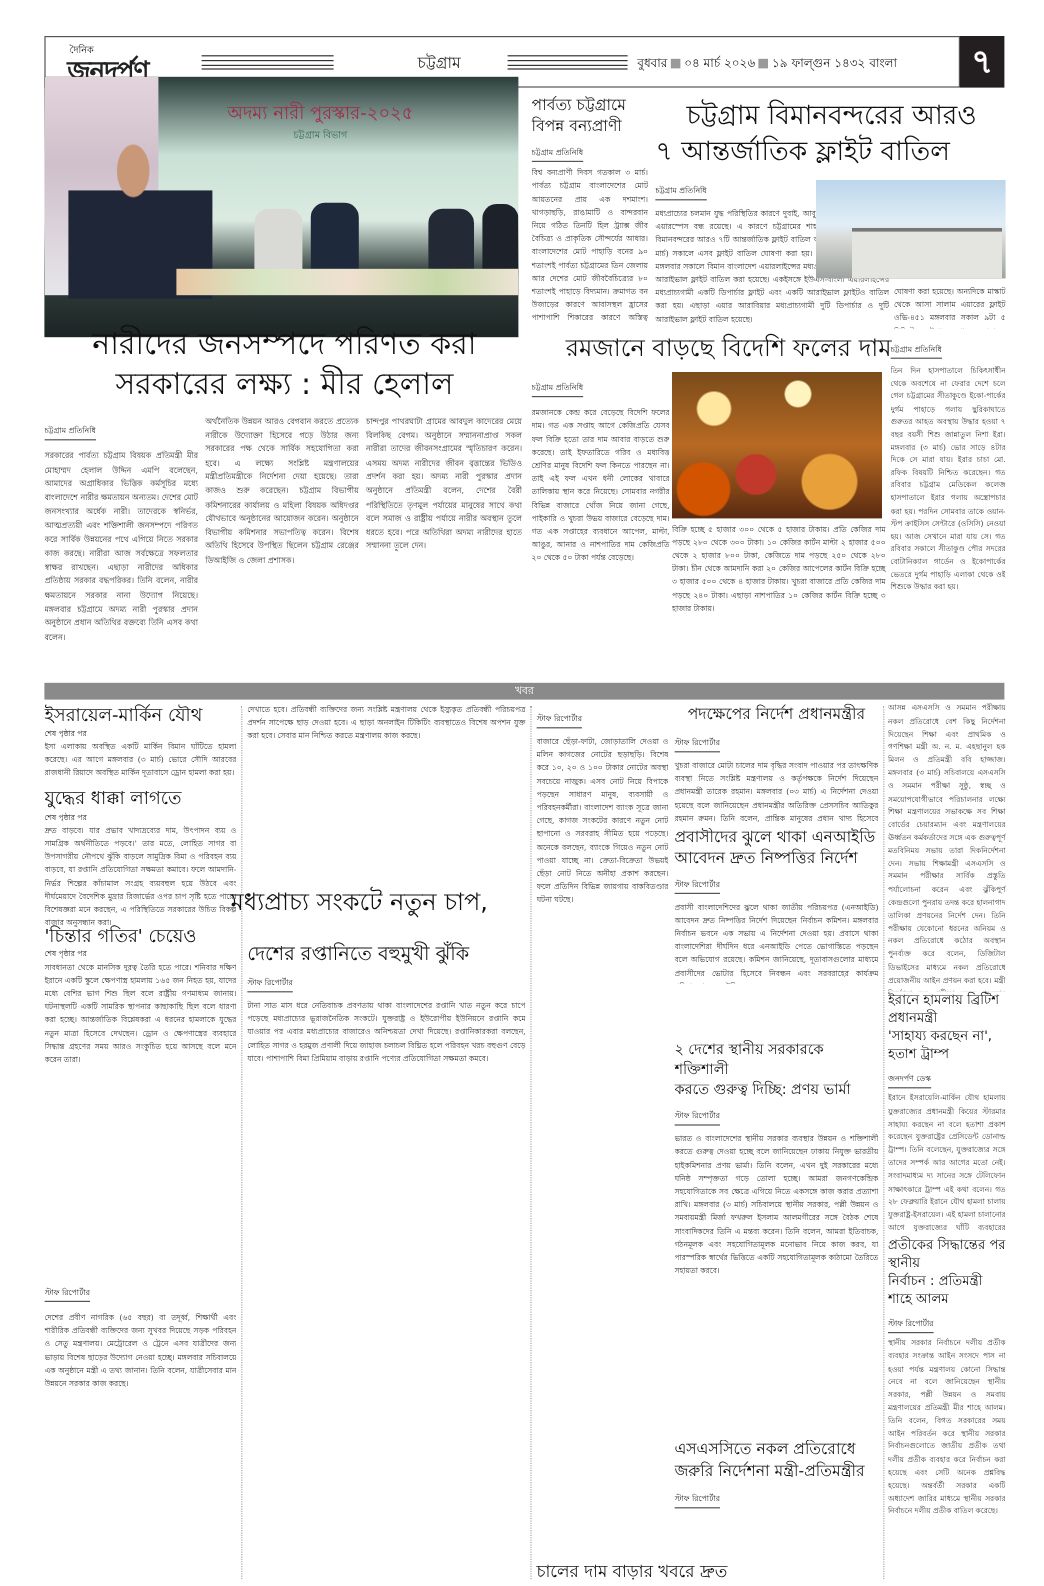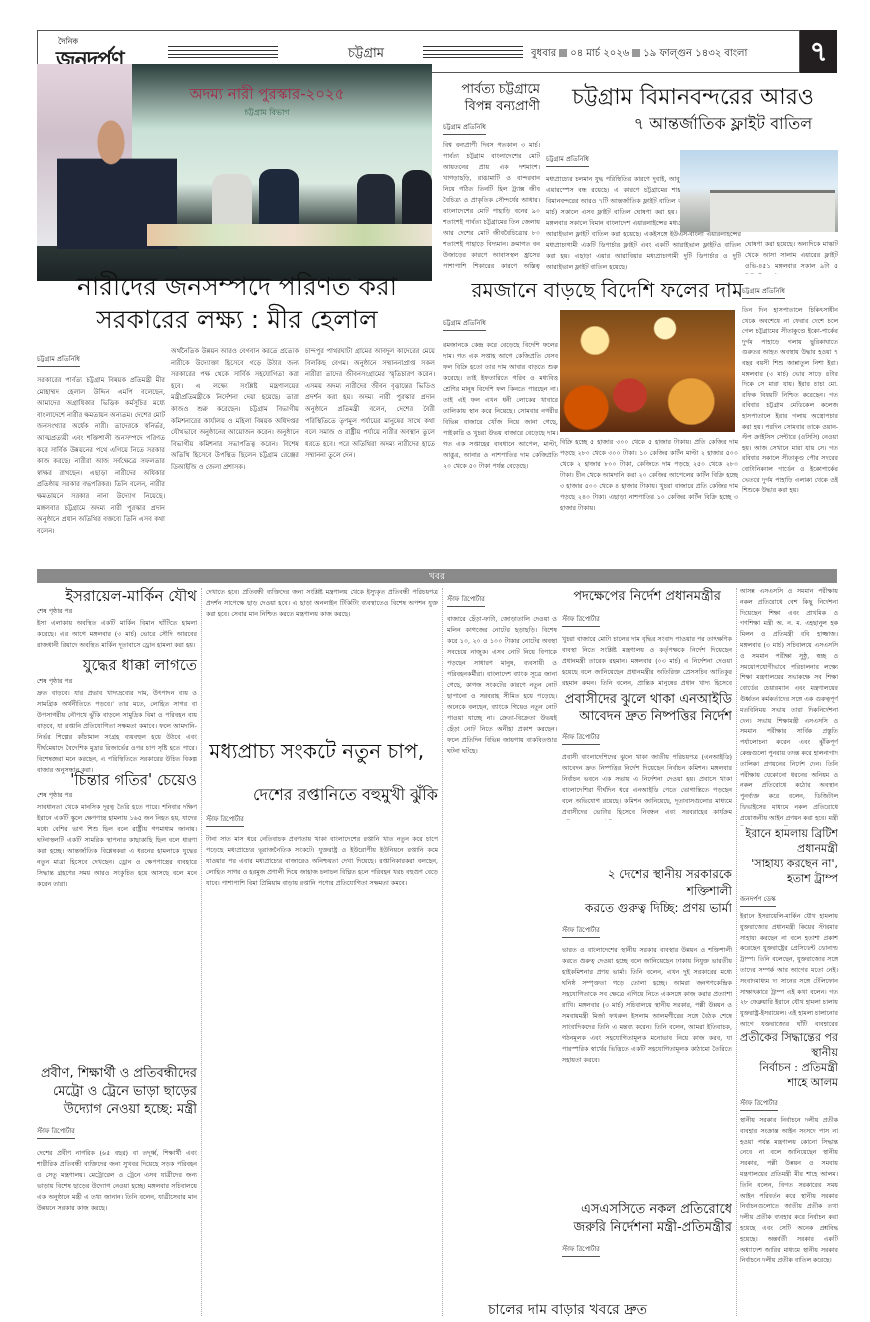--- a/index.html
+++ b/index.html
@@ -18,21 +18,21 @@
 .dateline{left:493px;top:14px;font-size:10px;font-family:"DejaVu Sans",sans-serif;white-space:nowrap}
 .dateline .sq{display:inline-block;width:8px;height:8px;background:#999;margin:0 3px;vertical-align:middle}
 .pageno{left:800px;top:30px;width:37px;height:43px;background:#231f20;color:#fff;font-size:28px;font-weight:bold;text-align:center;line-height:43px;font-family:"DejaVu Sans",sans-serif}
 .photo{overflow:hidden}
 .h1{font-family:"DejaVu Sans",sans-serif;font-weight:normal;color:#111;text-align:center;line-height:1.2}
 .byline{font-size:6.5px;font-family:"DejaVu Sans",sans-serif;border-bottom:1px solid #555;display:inline-block;padding-bottom:1px}
 .body{font-size:6.6px;line-height:11.6px;text-align:justify;color:#333;overflow:hidden}
 .col{position:absolute;overflow:hidden}
 .khobor{left:37px;top:569px;width:800px;height:14px;background:#8a8a8a;color:#fff;text-align:center;font-size:9px;line-height:14px;font-family:"DejaVu Sans",sans-serif}
 .vline{position:absolute;width:0;border-left:1px dotted #aaa}
-.hdr2{font-family:"DejaVu Sans",sans-serif;text-align:right;color:#111}
+.hdr2{font-family:"DejaVu Sans",sans-serif;text-align:left;color:#111}
 </style>
 </head>
 <body>
 
 <div class="abs masthead">
   <div class="abs logo">
     <span class="daily">দৈনিক</span>
     <span class="name">জনদর্পণ</span>
     <span class="tag">সত্য ও ন্যায়ের পক্ষে অবিচল</span>
   </div>
@@ -71,21 +71,21 @@
   <p class="body">চান্দপুর পাথরঘাটা গ্রামের আবদুল কাদেরের মেয়ে বিলকিছ বেগম। অনুষ্ঠানে সম্মাননাপ্রাপ্ত সকল নারীরা তাদের জীবনসংগ্রামের স্মৃতিচারণ করেন। এসময় অদম্য নারীদের জীবন বৃত্তান্তের ভিডিও প্রদর্শন করা হয়। অদম্য নারী পুরস্কার প্রদান অনুষ্ঠানে প্রতিমন্ত্রী বলেন, দেশের বৈরী পরিস্থিতিতে তৃণমূল পর্যায়ের মানুষের সাথে কথা বলে সমাজ ও রাষ্ট্রীয় পর্যায়ে নারীর অবস্থান তুলে ধরতে হবে। পরে অতিথিরা অদম্য নারীদের হাতে সম্মাননা তুলে দেন।</p>
 </div>
 
 <div class="col" style="left:443px;top:80px;width:97px;height:190px">
   <div class="hdr2" style="font-size:13px;line-height:17px">পার্বত্য চট্টগ্রামে বিপন্ন বন্যপ্রাণী</div>
   <span class="byline">চট্টগ্রাম প্রতিনিধি</span>
   <p class="body" style="margin-top:4px;font-size:6.3px;line-height:11px">বিশ্ব বন্যপ্রাণী দিবস গতকাল ৩ মার্চ। পার্বত্য চট্টগ্রাম বাংলাদেশের মোট আয়তনের প্রায় এক দশমাংশ। খাগড়াছড়ি, রাঙামাটি ও বান্দরবান নিয়ে গঠিত তিনটি হিল ট্র্যাক্স জীব বৈচিত্র্য ও প্রাকৃতিক সৌন্দর্যের আধার। বাংলাদেশের মোট পাহাড়ি বনের ৯০ শতাংশই পার্বত্য চট্টগ্রামের তিন জেলায় আর দেশের মোট জীববৈচিত্র্যের ৮০ শতাংশই পাহাড়ে বিদ্যমান। ক্রমাগত বন উজাড়ের কারণে আবাসস্থল হ্রাসের পাশাপাশি শিকারের কারণে অস্তিত্ব সংকটে পার্বত্য চট্টগ্রামের বিভিন্ন প্রজাতির প্রাণী।</p>
 </div>
 
 <div class="abs h1" style="left:548px;top:84px;width:290px;font-size:22px">চট্টগ্রাম বিমানবন্দরের আরও</div>
-<div class="abs h1" style="left:578px;top:114px;width:290px;font-size:16px">৭ আন্তর্জাতিক ফ্লাইট বাতিল</div>
+<div class="abs h1" style="left:524px;top:114px;width:290px;font-size:22px">৭ আন্তর্জাতিক ফ্লাইট বাতিল</div>
 <div class="col" style="left:546px;top:146px;width:195px;height:125px">
   <span class="byline">চট্টগ্রাম প্রতিনিধি</span>
   <p class="body" style="margin-top:6px;font-size:6.3px;line-height:11px">মধ্যপ্রাচ্যের চলমান যুদ্ধ পরিস্থিতির কারণে দুবাই, আবুধাবি, শারজাহ ও দোহার এয়ারস্পেস বন্ধ রয়েছে। এ কারণে চট্টগ্রামের শাহ আমানত আন্তর্জাতিক বিমানবন্দরের আরও ৭টি আন্তর্জাতিক ফ্লাইট বাতিল করা হয়েছে। মঙ্গলবার (৩ মার্চ) সকালে এসব ফ্লাইট বাতিল ঘোষণা করা হয়। বিমানবন্দর সূত্র জানায়, মঙ্গলবার সকালে বিমান বাংলাদেশ এয়ারলাইন্সের মধ্যপ্রাচ্য থেকে আগত একটি আরাইভাল ফ্লাইট বাতিল করা হয়েছে। একইসঙ্গে ইউএস-বাংলা এয়ারলাইন্সের মধ্যপ্রাচ্যগামী একটি ডিপার্চার ফ্লাইট এবং একটি আরাইভাল ফ্লাইটও বাতিল করা হয়। এছাড়া এয়ার আরাবিয়ার মধ্যপ্রাচ্যগামী দুটি ডিপার্চার ও দুটি আরাইভাল ফ্লাইট বাতিল হয়েছে।</p>
 </div>
 <div class="abs photo" style="left:680px;top:150px;width:158px;height:82px;background:linear-gradient(180deg,#bcd6ea 0%,#e1eef7 45%,#d7d9d6 60%,#9ea3a0 100%)">
   <div class="abs" style="left:30px;top:40px;width:125px;height:42px;background:#e4e4e0;border-top:3px solid #777"></div>
 </div>
 <div class="col" style="left:745px;top:238px;width:93px;height:36px">
   <p class="body" style="font-size:6.3px;line-height:11px">ঘোষণা করা হয়েছে। অন্যদিকে মাস্কাট থেকে আসা সালাম এয়ারের ফ্লাইট ওভি-৪৫১ মঙ্গলবার সকাল ৯টা ৫ মিনিটে চট্টগ্রাম শাহ আমানত আন্তর্জাতিক বিমানবন্দরে অবতরণ করে। এছাড়া বিমান বাংলাদেশ এয়ারলাইন্সের অন্য ফ্লাইটগুলো যথারীতি চলাচল করছে।</p>
 </div>
@@ -114,21 +114,20 @@
   <div class="hdr2" style="font-size:15px;line-height:22px;margin-top:4px">যুদ্ধের ধাক্কা লাগতে</div>
   <div style="font-size:6.3px;font-family:'DejaVu Sans',sans-serif">শেষ পৃষ্ঠার পর</div>
   <p class="body" style="font-size:6.3px;line-height:11px">দ্রুত বাড়বে। যার প্রভাব খাদ্যদ্রব্যের দাম, উৎপাদন ব্যয় ও সামগ্রিক অর্থনীতিতে পড়বে।' তার মতে, লোহিত সাগর বা উপসাগরীয় নৌপথে ঝুঁকি বাড়লে সামুদ্রিক বিমা ও পরিবহন ব্যয় বাড়বে, যা রপ্তানি প্রতিযোগিতা সক্ষমতা কমাবে। ফলে আমদানি-নির্ভর শিল্পের কাঁচামাল সংগ্রহ ব্যয়বহুল হয়ে উঠবে এবং দীর্ঘমেয়াদে বৈদেশিক মুদ্রার রিজার্ভের ওপর চাপ সৃষ্টি হতে পারে। বিশেষজ্ঞরা মনে করছেন, এ পরিস্থিতিতে সরকারের উচিত বিকল্প বাজার অনুসন্ধান করা।</p>
 </div>
 <div class="col" style="left:37px;top:770px;width:160px;height:310px">
   <div class="hdr2" style="font-size:15px;line-height:20px">'চিন্তার গতির' চেয়েও</div>
   <div style="font-size:6.3px;font-family:'DejaVu Sans',sans-serif">শেষ পৃষ্ঠার পর</div>
   <p class="body" style="font-size:6.3px;line-height:11px">সাবধানতা থেকে মানসিক দূরত্ব তৈরি হতে পারে। শনিবার দক্ষিণ ইরানে একটি স্কুলে ক্ষেপণাস্ত্র হামলায় ১৬৫ জন নিহত হয়, যাদের মধ্যে বেশির ভাগ শিশু ছিল বলে রাষ্ট্রীয় গণমাধ্যম জানায়। ঘটনাস্থলটি একটি সামরিক স্থাপনার কাছাকাছি ছিল বলে ধারণা করা হচ্ছে। আন্তর্জাতিক বিশ্লেষকরা এ ধরনের হামলাকে যুদ্ধের নতুন মাত্রা হিসেবে দেখছেন। ড্রোন ও ক্ষেপণাস্ত্রের ব্যবহারে সিদ্ধান্ত গ্রহণের সময় আরও সংকুচিত হয়ে আসছে বলে মনে করেন তারা।</p>
 </div>
 <div class="col" style="left:37px;top:1064px;width:160px;height:250px">
-  <div class="hdr2" style="font-size:13px;line-height:18px">প্রবীণ, শিক্ষার্থী ও প্রতিবন্ধীদের মেট্রো ও ট্রেনে ভাড়া ছাড়ের উদ্যোগ নেওয়া হচ্ছে: মন্ত্রী</div>
   <span class="byline">স্টাফ রিপোর্টার</span>
   <p class="body" style="margin-top:8px;font-size:6.3px;line-height:11px">দেশের প্রবীণ নাগরিক (৬৫ বছর) বা তদূর্ধ্ব, শিক্ষার্থী এবং শারীরিক প্রতিবন্ধী ব্যক্তিদের জন্য সুখবর দিয়েছে সড়ক পরিবহন ও সেতু মন্ত্রণালয়। মেট্রোরেল ও ট্রেনে এসব যাত্রীদের জন্য ভাড়ায় বিশেষ ছাড়ের উদ্যোগ নেওয়া হচ্ছে। মঙ্গলবার সচিবালয়ে এক অনুষ্ঠানে মন্ত্রী এ তথ্য জানান। তিনি বলেন, যাত্রীসেবার মান উন্নয়নে সরকার কাজ করছে।</p>
 </div>
 
 <div class="vline" style="left:201px;top:588px;height:728px"></div>
 
 <div class="col" style="left:206px;top:586px;width:232px;height:150px">
   <p class="body" style="font-size:6.3px;line-height:11px">দেখাতে হবে। প্রতিবন্ধী ব্যক্তিদের জন্য সংশ্লিষ্ট মন্ত্রণালয় থেকে ইস্যুকৃত প্রতিবন্ধী পরিচয়পত্র প্রদর্শন সাপেক্ষে ছাড় দেওয়া হবে। এ ছাড়া অনলাইন টিকিটিং ব্যবস্থাতেও বিশেষ অপশন যুক্ত করা হবে। সেবার মান নিশ্চিত করতে মন্ত্রণালয় কাজ করছে।</p>
 </div>
 <div class="abs hdr2" style="left:192px;top:740px;width:232px;font-size:20px;line-height:22px">মধ্যপ্রাচ্য সংকটে নতুন চাপ,</div>

